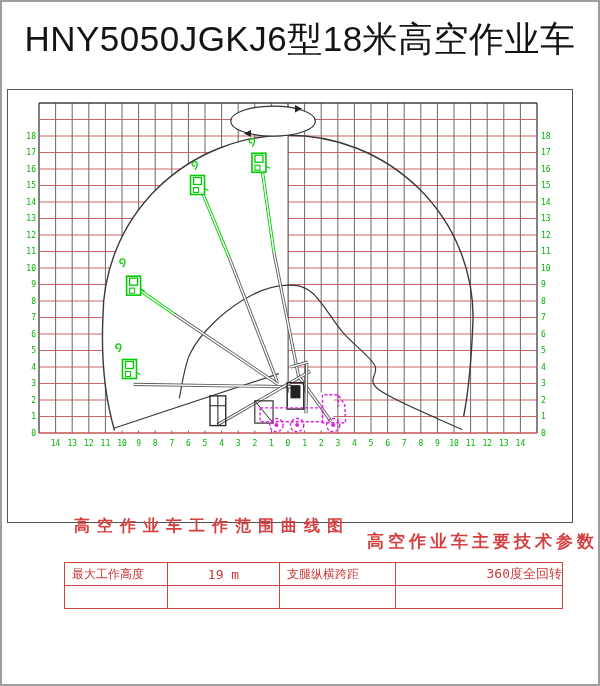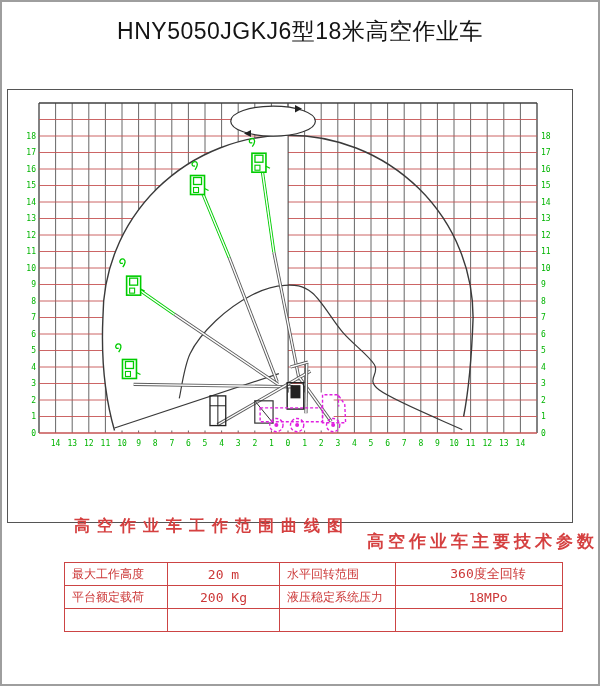--- a/index.html
+++ b/index.html
@@ -1,34 +1,34 @@
 <!DOCTYPE html>
 <html><head>
 <meta charset="utf-8">
 <style>
   html,body{margin:0;padding:0;background:#fff;}
   .page{position:relative;width:600px;height:686px;box-sizing:border-box;
         border:2px solid #9e9e9e;background:#fff;overflow:hidden;
         font-family:"Liberation Sans", sans-serif;}
   .main-title{position:absolute;top:14px;left:0;width:100%;text-align:center;
-        font-size:23px;color:#141414;white-space:nowrap;letter-spacing:0.5px;}
+        font-size:35px;color:#141414;white-space:nowrap;letter-spacing:0.5px;}
   .panel{position:absolute;left:5px;top:87px;width:564px;height:432px;
         border:1px solid #555;background:#fff;}
   .panel svg{position:absolute;left:0;top:0;}
   .diagram-caption{position:absolute;left:66px;top:378px;color:#d54040;
         font-size:16px;font-weight:bold;letter-spacing:7px;white-space:nowrap;margin-top:48px;}
   .table-title{position:absolute;top:528px;left:0;width:100%;text-align:right;
         color:#d54040;font-size:17px;font-weight:bold;letter-spacing:4px;}
   table.params{position:absolute;left:62px;top:560px;border-collapse:collapse;
         table-layout:fixed;}
   table.params td{border:1px solid #cc4444;color:#cc3838;font-size:12px;
         height:22px;padding:0 0 0 7px;overflow:hidden;white-space:nowrap;margin-top:12px;}
   table.params td.val{font-family:"DejaVu Sans Mono", monospace;font-size:13px;}
   table.params td.v1{text-align:center;padding:0;}
-  table.params td.v2{text-align:center;padding-left:18px;}
+  table.params td.v2{text-align:right;padding-left:18px;}
 </style>
 </head>
 <body>
 
 <div class="page">
   <div class="main-title">HNY5050JGKJ6型18米高空作业车</div>
 
   <div class="panel">
     <svg id="range-svg" width="564" height="432" viewBox="0 0 564 432">
         <g>
@@ -242,29 +242,23 @@
   <table class="params">
     <colgroup>
       <col style="width:103px">
         <col style="width:112px">
       <col style="width:116px">
         <col style="width:167px">
     </colgroup>
     <tbody id="params-body">
         <tr>
           <td>最大工作高度</td>
-          <td class="val v1">20 m</td>
-          <td>水平回转范围</td>
+          <td class="val v1">19 m</td>
+          <td>支腿纵横跨距</td>
           <td class="val v2">360度全回转</td>
-        </tr>
-        <tr>
-          <td>平台额定载荷</td>
-          <td class="val v1">200 Kg</td>
-          <td>液压稳定系统压力</td>
-          <td class="val v2">18MPo</td>
         </tr>
         <tr>
           <td></td>
           <td class="val v1"></td>
           <td></td>
           <td class="val v2"></td>
         </tr>
       </tbody>
   </table>
 </div>

